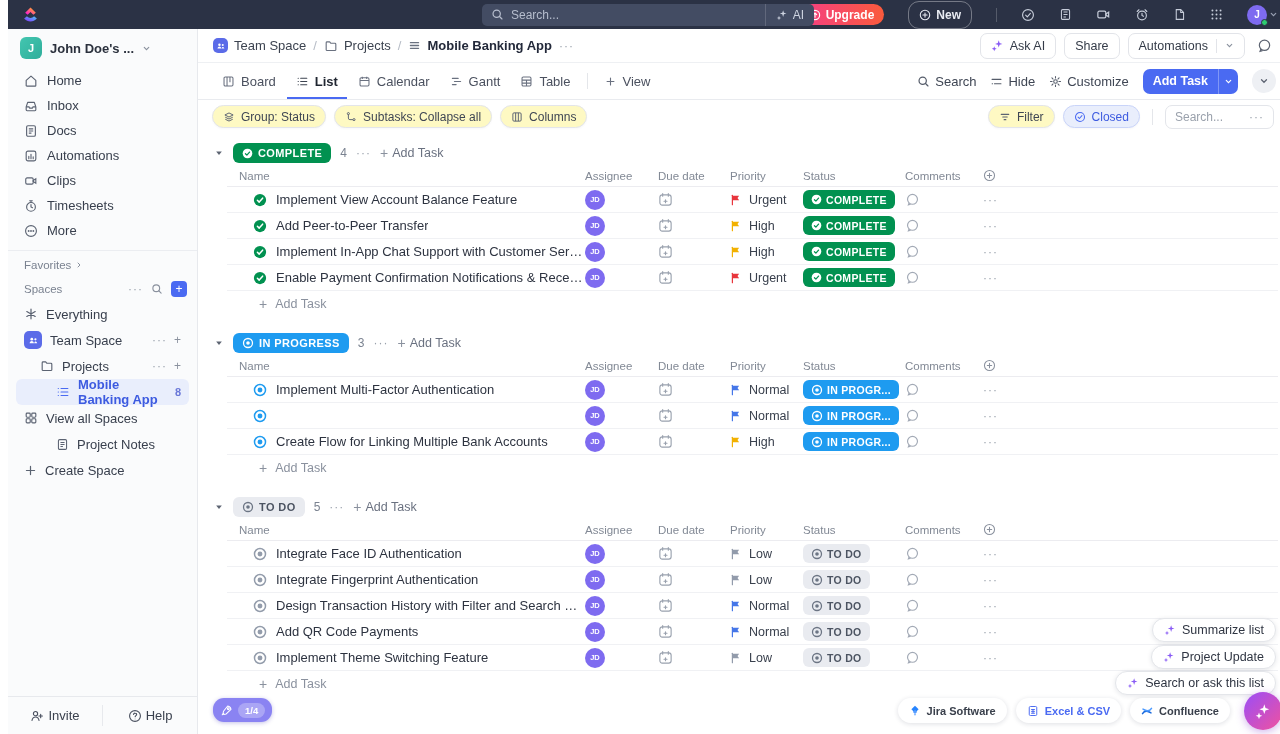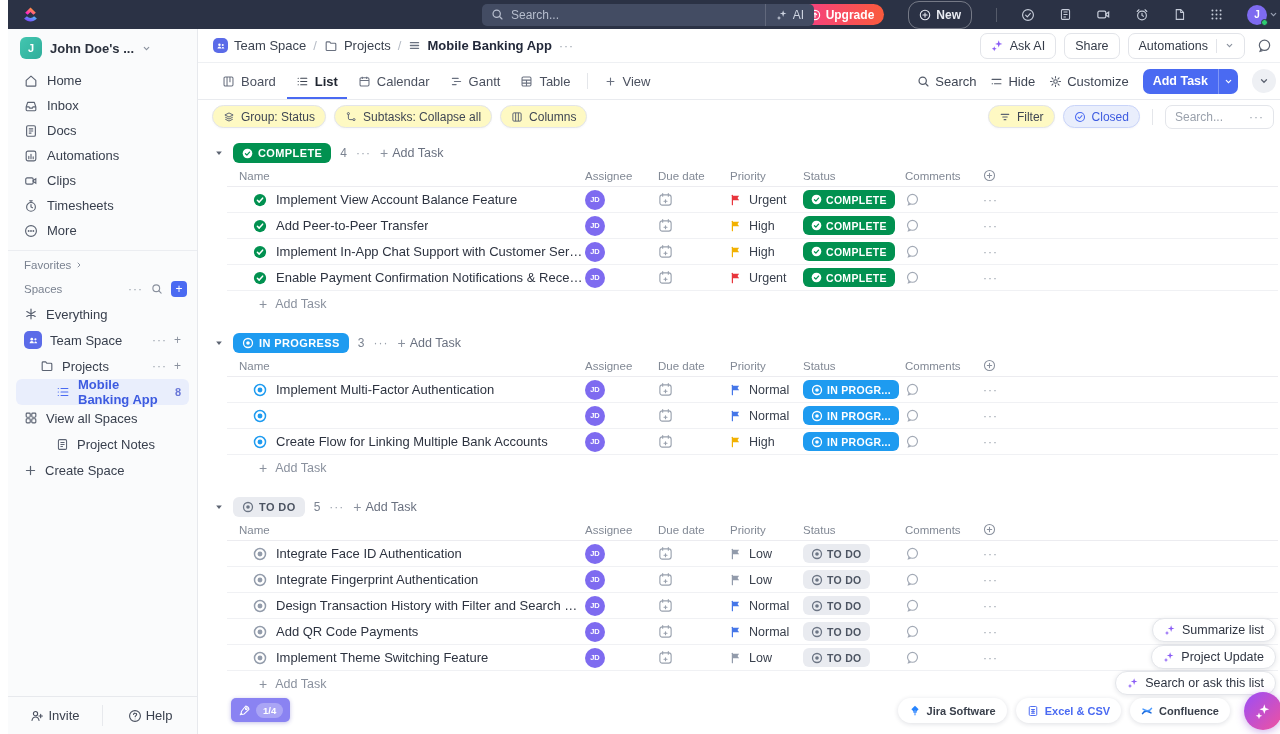--- a/index.html
+++ b/index.html
@@ -116,21 +116,21 @@
   .sbadge { display:inline-flex; align-items:center; gap:4px; height:19px; padding:0 8px; border-radius:6px; font-size:10.5px; font-weight:700; letter-spacing:.3px; color:#fff; justify-self:start; cursor:pointer; }
   .addrow { height:26px; display:flex; align-items:center; gap:8px; padding-left:32px; color:#8a919e; font-size:12.5px; cursor:pointer; }
 
   
   .ai-float { position:absolute; right:12px; display:flex; align-items:center; gap:6px; height:24px; padding:0 11px; background:#fff; border:1px solid #e4e6ea; border-radius:13px; box-shadow:0 1px 5px rgba(20,30,60,.1); font-size:12.5px; color:#2f3542; cursor:pointer; white-space:nowrap; }
   .sparkle { color:#8a5cf5; display:flex; }
   .footer-pills { position:absolute; right:58px; bottom:11px; display:flex; gap:9px; }
   .fpill { display:flex; align-items:center; gap:6px; height:25px; padding:0 11px; background:#fff; border-radius:13px; box-shadow:0 1px 5px rgba(20,30,60,.14); font-size:11px; font-weight:700; color:#3a404c; cursor:pointer; }
   .fpill.excel { color:#4a6af2; }
   .fab { position:absolute; right:6px; bottom:4px; width:38px; height:38px; border-radius:50%; background:linear-gradient(135deg,#9a4df8,#f0529f); display:flex; align-items:center; justify-content:center; box-shadow:0 2px 8px rgba(120,40,200,.35); cursor:pointer; }
-  .rocket-pill { position:absolute; left:223px; bottom:12px; height:24px; display:flex; align-items:center; gap:5px; padding:0 7px; background:#8a83f2; border-radius:5px; box-shadow:0 1px 4px rgba(60,50,180,.3); cursor:pointer; }
+  .rocket-pill { position:absolute; left:205px; bottom:12px; height:24px; display:flex; align-items:center; gap:5px; padding:0 7px; background:#8a83f2; border-radius:11px; box-shadow:0 1px 4px rgba(60,50,180,.3); cursor:pointer; }
   .rp-badge { background:rgba(255,255,255,.28); color:#fff; font-size:9.5px; font-weight:700; padding:2px 7px; border-radius:9px; }
 </style>
 </head>
 <body>
 
 <div class="app">
 
   <header class="topbar">
     <span class="logo">
       <svg width="17" height="17" viewBox="0 0 24 24">

